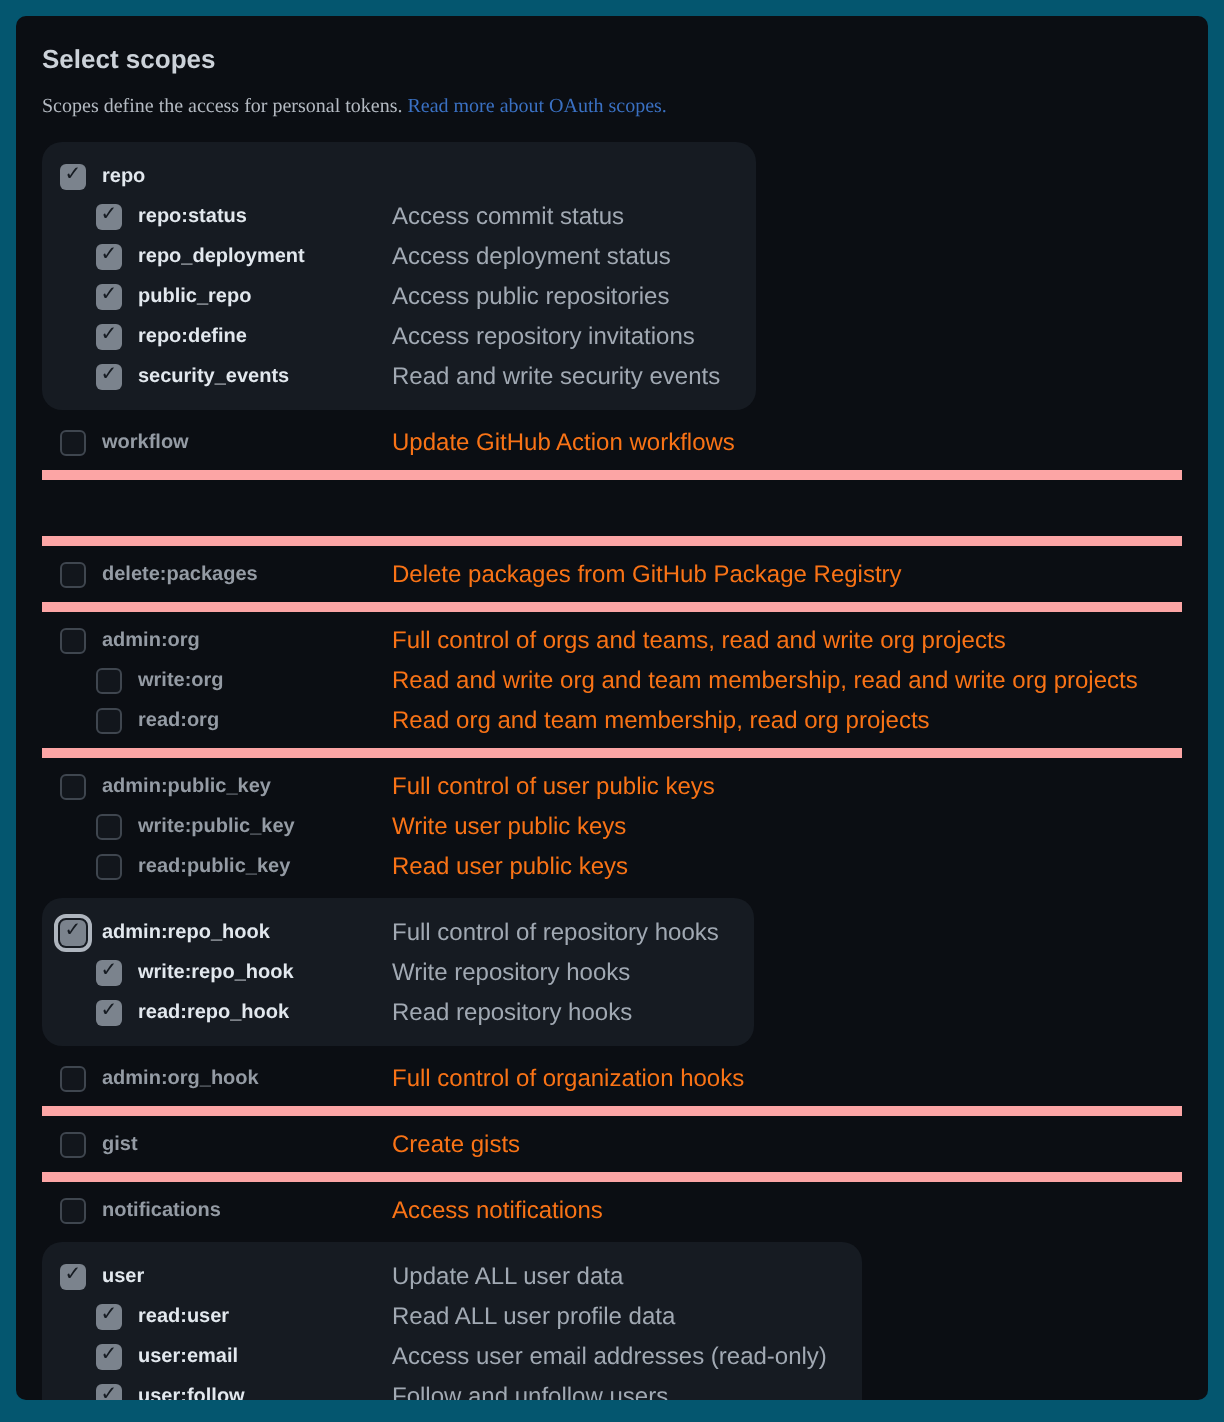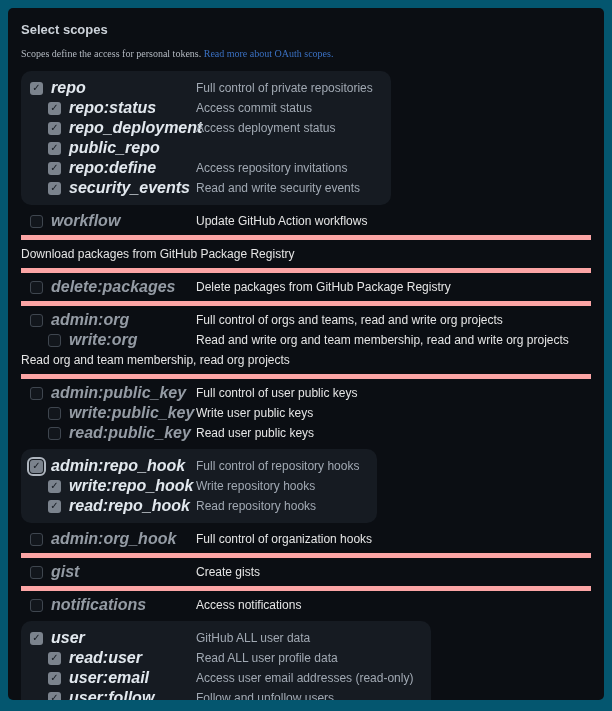--- a/index.html
+++ b/index.html
@@ -86,55 +86,53 @@
   }
   .checkbox.unchecked {
     border: 1px solid #3f464f;
     background: #12161c;
   }
   .checkbox.focused {
     outline: 2px solid #aeb5be;
     outline-offset: 1px;
   }
   .scope-label {
-    font-size: 16px;
+    font-size: 10px;
     font-weight: 700;
     white-space: nowrap;
     cursor: pointer;
-    font-style: italic;
   }
   .desc {
     font-size: 12px;
     white-space: nowrap;
   }
   .card .scope-label { color: #e2e8ee; }
   .card .desc { color: #a1a9b3; }
   .dim .scope-label { color: #949ba4; }
-  .dim .desc { color: #e5e5e5; }
+  .dim .desc { color: #f97316; }
 </style>
 </head>
 <body>
 
 <div class="frame">
   <div class="app">
 
     <div class="page-title">Select scopes</div>
 
     <div class="intro"><span>Scopes define the access for personal tokens.</span> <a>Read more about OAuth scopes.</a></div>
 
     <div class="scope-list" id="scope-list">
         <div class="group card">
           <div class="row">
             <div class="left">
               <span class="checkbox checked">
                 <span>✓</span>
               </span>
               <span class="scope-label">repo</span>
             </div>
-            <span class="desc">Full control of private repositories</span>
           </div>
           <div class="row child">
             <div class="left">
               <span class="checkbox checked">
                 <span>✓</span>
               </span>
               <span class="scope-label">repo:status</span>
             </div>
             <span class="desc">Access commit status</span>
           </div>
@@ -147,20 +145,21 @@
             </div>
             <span class="desc">Access deployment status</span>
           </div>
           <div class="row child">
             <div class="left">
               <span class="checkbox checked">
                 <span>✓</span>
               </span>
               <span class="scope-label">public_repo</span>
             </div>
+            <span class="desc">Access public repositories</span>
           </div>
           <div class="row child">
             <div class="left">
               <span class="checkbox checked">
                 <span>✓</span>
               </span>
               <span class="scope-label">repo:define</span>
             </div>
             <span class="desc">Access repository invitations</span>
           </div>
@@ -178,21 +177,20 @@
           <div class="row">
             <div class="left">
               <span class="checkbox unchecked"></span>
               <span class="scope-label">workflow</span>
             </div>
             <span class="desc">Update GitHub Action workflows</span>
           </div>
         </div>
         <div class="group dim divided">
           <div class="row child">
-            <span class="desc">Download packages from GitHub Package Registry</span>
           </div>
         </div>
         <div class="group dim divided">
           <div class="row">
             <div class="left">
               <span class="checkbox unchecked"></span>
               <span class="scope-label">delete:packages</span>
             </div>
             <span class="desc">Delete packages from GitHub Package Registry</span>
           </div>
@@ -206,20 +204,24 @@
             <span class="desc">Full control of orgs and teams, read and write org projects</span>
           </div>
           <div class="row child">
             <div class="left">
               <span class="checkbox unchecked"></span>
               <span class="scope-label">write:org</span>
             </div>
             <span class="desc">Read and write org and team membership, read and write org projects</span>
           </div>
           <div class="row child">
+            <div class="left">
+              <span class="checkbox unchecked"></span>
+              <span class="scope-label">read:org</span>
+            </div>
             <span class="desc">Read org and team membership, read org projects</span>
           </div>
         </div>
         <div class="group dim">
           <div class="row">
             <div class="left">
               <span class="checkbox unchecked"></span>
               <span class="scope-label">admin:public_key</span>
             </div>
             <span class="desc">Full control of user public keys</span>
@@ -296,21 +298,21 @@
           </div>
         </div>
         <div class="group card">
           <div class="row">
             <div class="left">
               <span class="checkbox checked">
                 <span>✓</span>
               </span>
               <span class="scope-label">user</span>
             </div>
-            <span class="desc">GitHub ALL user data</span>
+            <span class="desc">Update ALL user data</span>
           </div>
           <div class="row child">
             <div class="left">
               <span class="checkbox checked">
                 <span>✓</span>
               </span>
               <span class="scope-label">read:user</span>
             </div>
             <span class="desc">Read ALL user profile data</span>
           </div>

